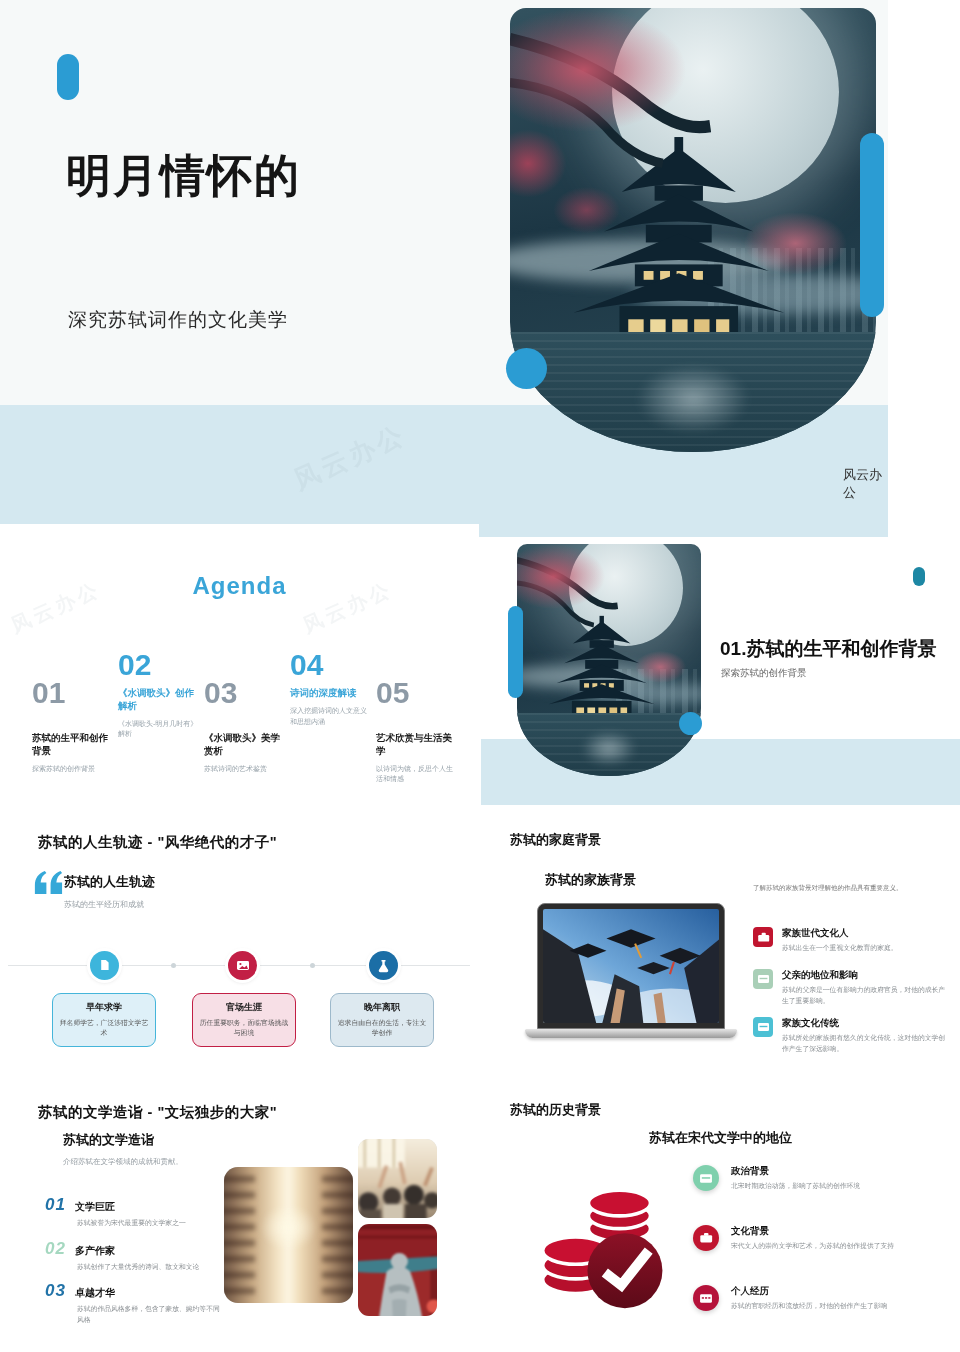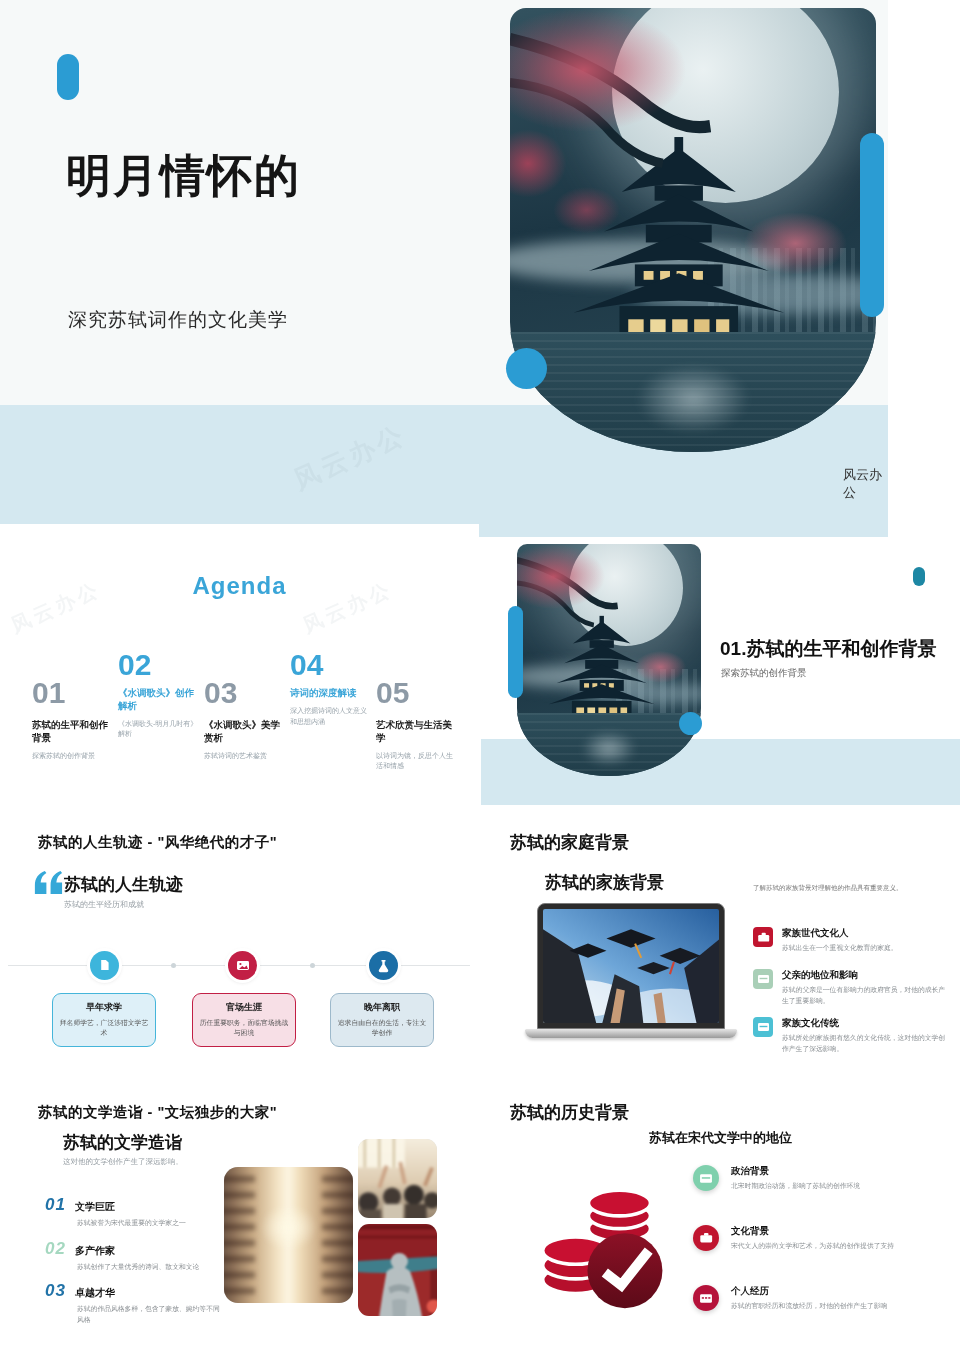--- a/index.html
+++ b/index.html
@@ -42,36 +42,36 @@
   .sc-moonrefl{left:28%;bottom:1%;width:44%;height:22%;background:radial-gradient(closest-side,rgba(228,240,242,.5),transparent 70%);filter:blur(4px)}
 
   
   .s2{left:0;top:524px;width:479px;height:265px}
   .s2 .ag-title{position:absolute;left:0;top:48px;width:100%;text-align:center;font-size:24px;font-weight:bold;color:#3aa5d8;letter-spacing:1px}
   .ag-row{position:absolute;left:32px;top:126px;display:flex;align-items:flex-start}
   .ag-col{width:86px;padding-right:5px;margin-top:28px}
   .ag-col.hi{margin-top:0}
   .ag-num{font-size:30px;font-weight:bold;color:#8d9aa6;line-height:1}
   .hi .ag-num{color:#3aa5d8}
-  .ag-t{font-size:9.5px;font-weight:bold;color:#1d1d1d;margin-top:11px;line-height:1.35}
+  .ag-t{font-size:9.5px;font-weight:bold;color:#1d1d1d;margin-top:24px;line-height:1.35}
   .hi .ag-t{color:#3aa5d8;margin-top:7px}
   .ag-d{font-size:7px;color:#97a2aa;margin-top:6px;line-height:1.55}
 
   
   .s3{left:481px;top:540px;width:479px;height:265px}
   .s3 .band{position:absolute;left:0;right:0;bottom:0;height:66px;background:#d4e8f0}
   .s3 .pill-l{left:27px;top:66px;width:15px;height:92px}
   .s3 .pill-tr{position:absolute;left:432px;top:27px;width:12px;height:19px;border-radius:999px;background:#1d87a4}
   .s3 .dot{position:absolute;left:198px;top:172px;width:23px;height:23px;border-radius:50%;background:#2b9cd3}
   .s3 .tt{position:absolute;left:239px;top:96px;font-size:19px;font-weight:bold;color:#111}
   .s3 .ss{position:absolute;left:240px;top:127px;font-size:9.5px;color:#666}
 
   
   .hd-lg{position:absolute;font-size:14.5px;font-weight:bold;color:#141414;letter-spacing:.5px}
-  .hd-md{position:absolute;font-size:17px;font-weight:bold;color:#141414}
+  .hd-md{position:absolute;font-size:13px;font-weight:bold;color:#141414}
   .txt-sub{position:absolute;font-size:8px;color:#949ca2}
 
   
   .s4{left:0;top:807px;width:479px;height:266px}
   .s4 .quote{position:absolute;left:33px;top:64px;width:32px;height:23px;fill:#35a8d8}
   .tl-line{position:absolute;left:8px;top:158px;width:462px;height:1px;background:#e1e4e6}
   .tl-dot{position:absolute;top:156px;width:5px;height:5px;border-radius:50%;background:#cdd5d9}
   .tl-icon{position:absolute;top:144px;width:29px;height:29px;border-radius:50%;display:flex;align-items:center;justify-content:center;box-shadow:0 0 0 3px #fff,0 1px 5px rgba(0,0,0,.28)}
   .tl-card{position:absolute;top:186px;width:104px;height:54px;border-radius:9px;border:1px solid;padding:7px 6px;text-align:center}
   .tl-card .ct{font-size:9px;font-weight:bold;color:#1a1a1a}
@@ -356,21 +356,21 @@
     <div>
       <div class="li-t">家族文化传统</div>
       <div class="li-d">苏轼所处的家族拥有悠久的文化传统，这对他的文学创作产生了深远影响。</div>
     </div>
   </div>
 </div>
 
 <div class="slide s6">
   <div class="hd-lg" style="left:38px;top:26px">苏轼的文学造诣 - "文坛独步的大家"</div>
   <div class="hd-md" style="left:63px;top:54px">苏轼的文学造诣</div>
-  <div class="txt-sub" style="left:63px;top:80px;font-size:7.5px">这对他的文学创作产生了深远影响。</div>
+  <div class="txt-sub" style="left:63px;top:80px;font-size:7.5px">介绍苏轼在文学领域的成就和贡献。</div>
 
   <div class="num-item" style="top:118px">
     <div class="nrow">
       <span class="big-num" style="color:#2273a8">01</span>
       <span class="nt">文学巨匠</span>
     </div>
     <div class="nd">苏轼被誉为宋代最重要的文学家之一</div>
   </div>
   <div class="num-item" style="top:162px">
     <div class="nrow">

